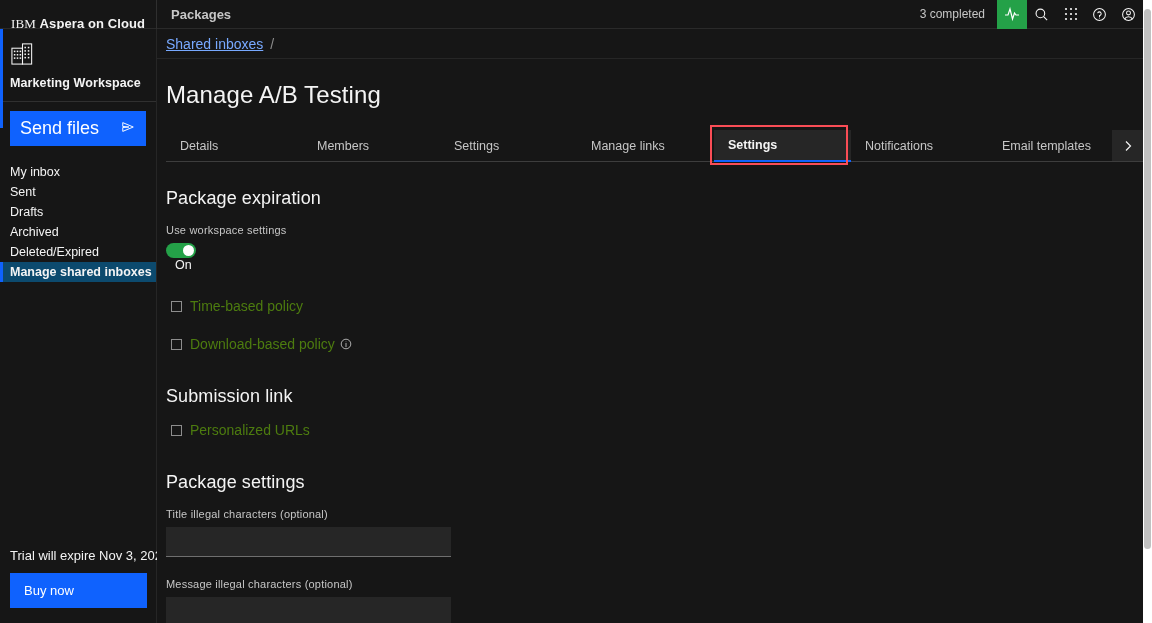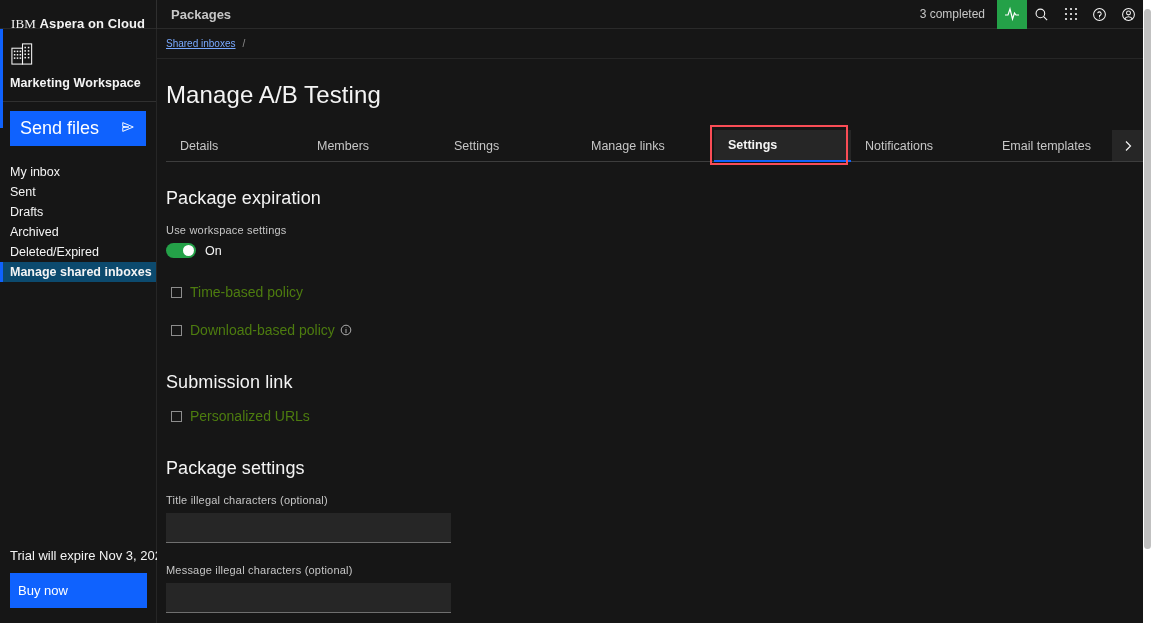--- a/index.html
+++ b/index.html
@@ -184,39 +184,39 @@
   .buy-now-btn {
     display: block;
     width: 137px;
     height: 35px;
     background: #0f62fe;
     color: #fff;
     border: none;
     font-family: inherit;
     font-size: 13px;
     text-align: left;
-    padding-left: 8px;
+    padding-left: 14px;
     cursor: pointer;
   }
 
   
   .main {
     flex: 1;
     background: #161616;
     overflow: hidden;
     position: relative;
   }
 
   .breadcrumb-bar {
     height: 30px;
     display: flex;
     align-items: center;
     padding-left: 9px;
     border-bottom: 1px solid #262626;
-    font-size: 10px;
+    font-size: 14px;
   }
   .crumb-link {
     color: #78a9ff;
     text-decoration: underline;
     cursor: pointer;
   }
   .crumb-sep {
     color: #8d8d8d;
     margin-left: 7px;
   }
@@ -297,22 +297,23 @@
   .field-label {
     font-size: 11px;
     color: #c6c6c6;
     margin-bottom: 7px;
     letter-spacing: 0.2px;
   }
 
   
   .toggle-row {
     display: flex;
-    align-items: flex-end;
+    align-items: flex-start;
     margin-bottom: 26px;
+    flex-direction: column;
   }
   .toggle {
     width: 30px;
     height: 15px;
     border-radius: 8px;
     background: #24a148;
     position: relative;
     cursor: pointer;
     flex: none;
   }

